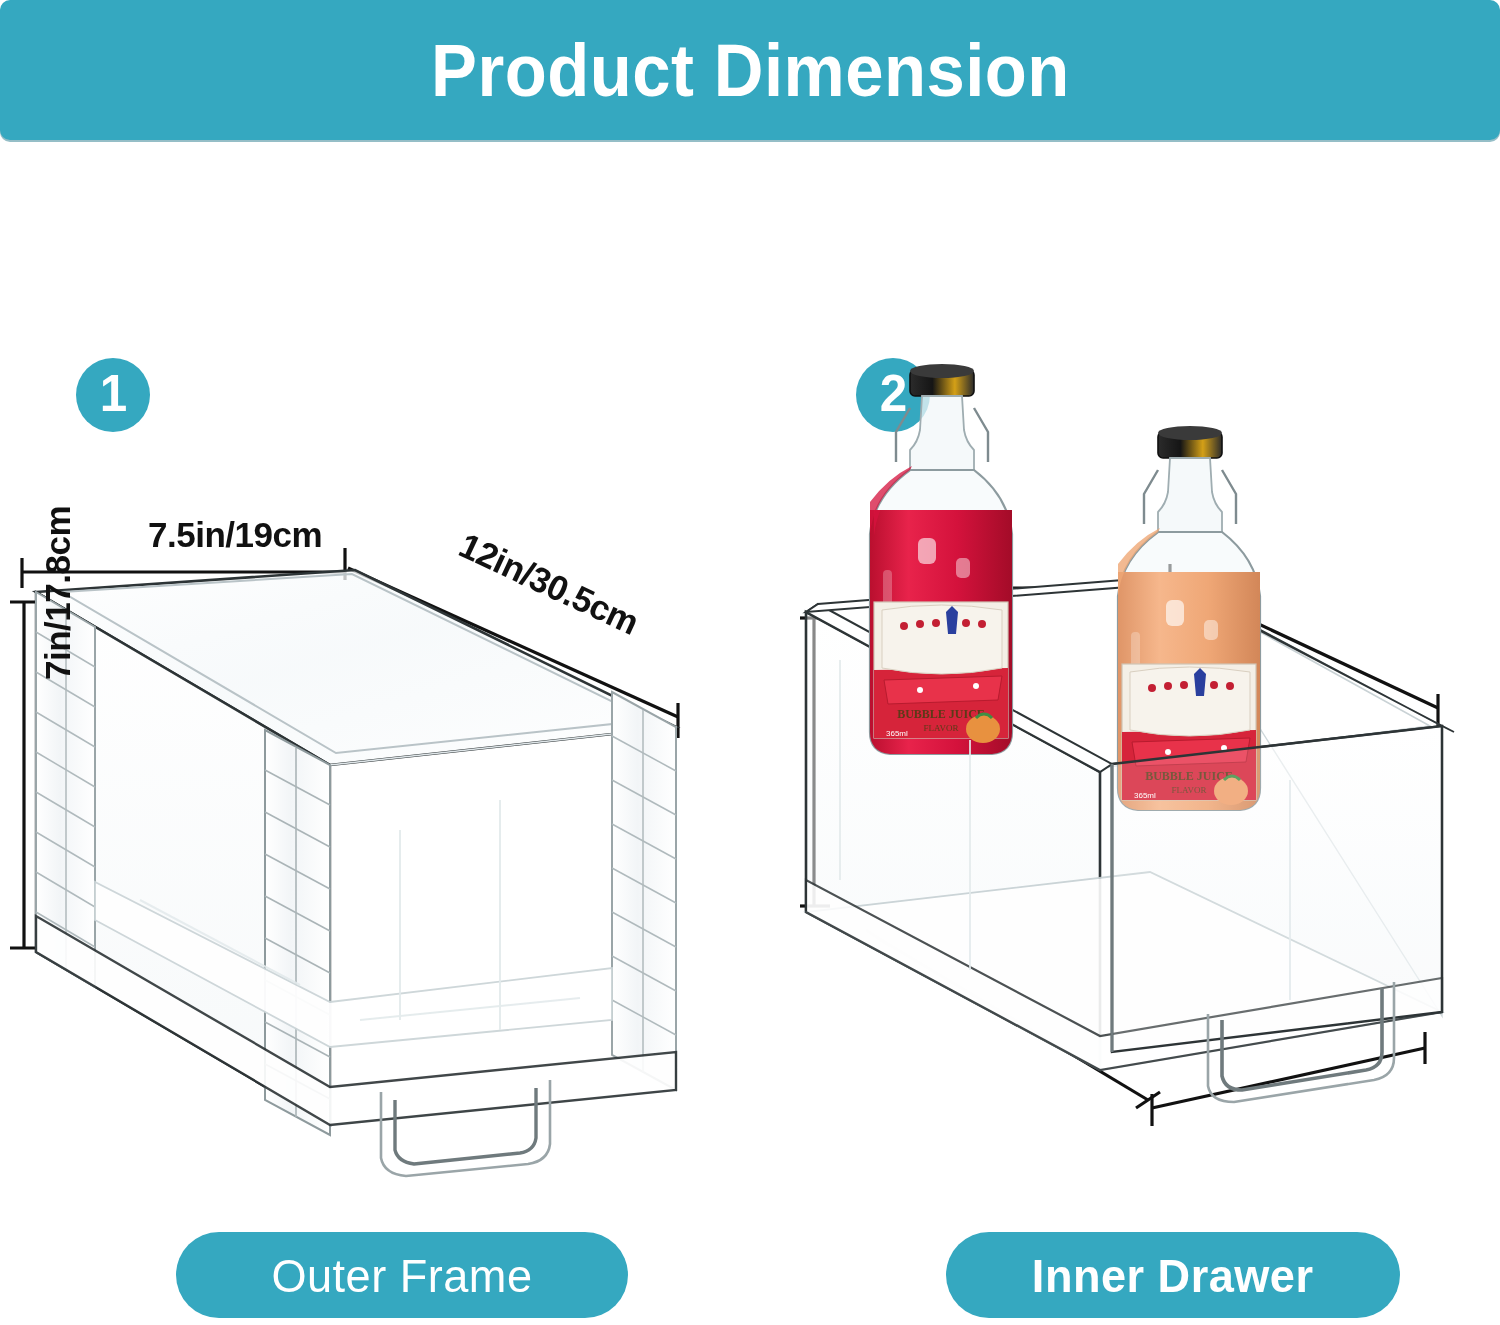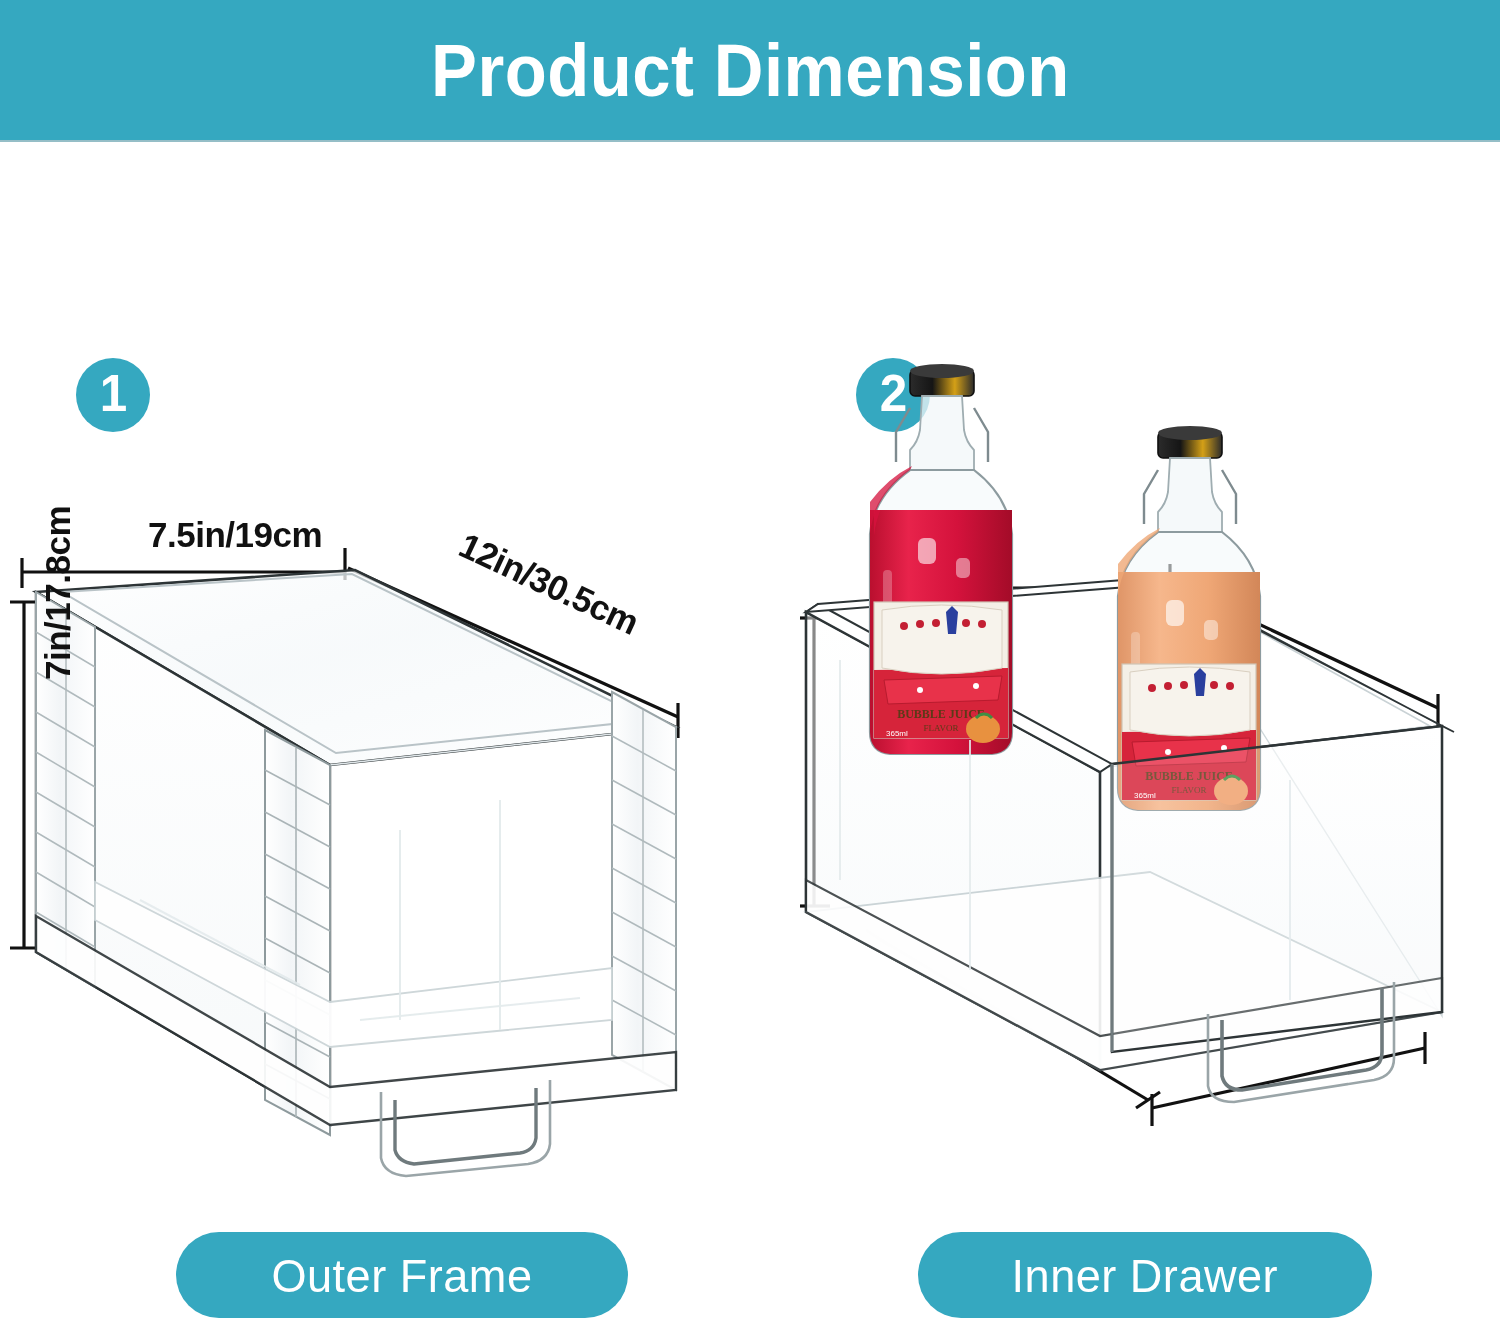--- a/index.html
+++ b/index.html
@@ -10,20 +10,21 @@
     overflow:hidden;
     position:relative;
   }
 
   
   .header-banner{
     position:absolute;left:0;top:0;width:1500px;height:140px;
     background:#35a8c0;
     display:flex;align-items:center;justify-content:center;
     box-shadow:0 2px 0 rgba(20,110,130,0.45);
+    border-radius:10px;
   }
   .header-title{
     color:#ffffff;
     font-size:74px;
     font-weight:bold;
     letter-spacing:0.5px;
     font-family:"Liberation Sans", sans-serif;
     transform:scaleX(0.93);
     white-space:nowrap;
   }
@@ -73,21 +74,21 @@
     border-radius:43px;
     background:#35a8c0;
     display:flex;align-items:center;justify-content:center;
     color:#ffffff;
     font-size:47px;
     font-family:"Liberation Sans", sans-serif;
     letter-spacing:0.5px;
   }
   .pill span{transform:scaleX(0.96);}
   .pill-left{left:176px;top:1232px;width:452px;}
-  .pill-right{left:918px;top:1232px;width:454px;}
+  .pill-right{left:946px;top:1232px;width:454px;font-weight:bold;}
 </style>
 </head>
 <body>
 
 <div class="header-banner">
   <div class="header-title">Product Dimension</div>
 </div>
 
 <div class="panel panel-left">
 

